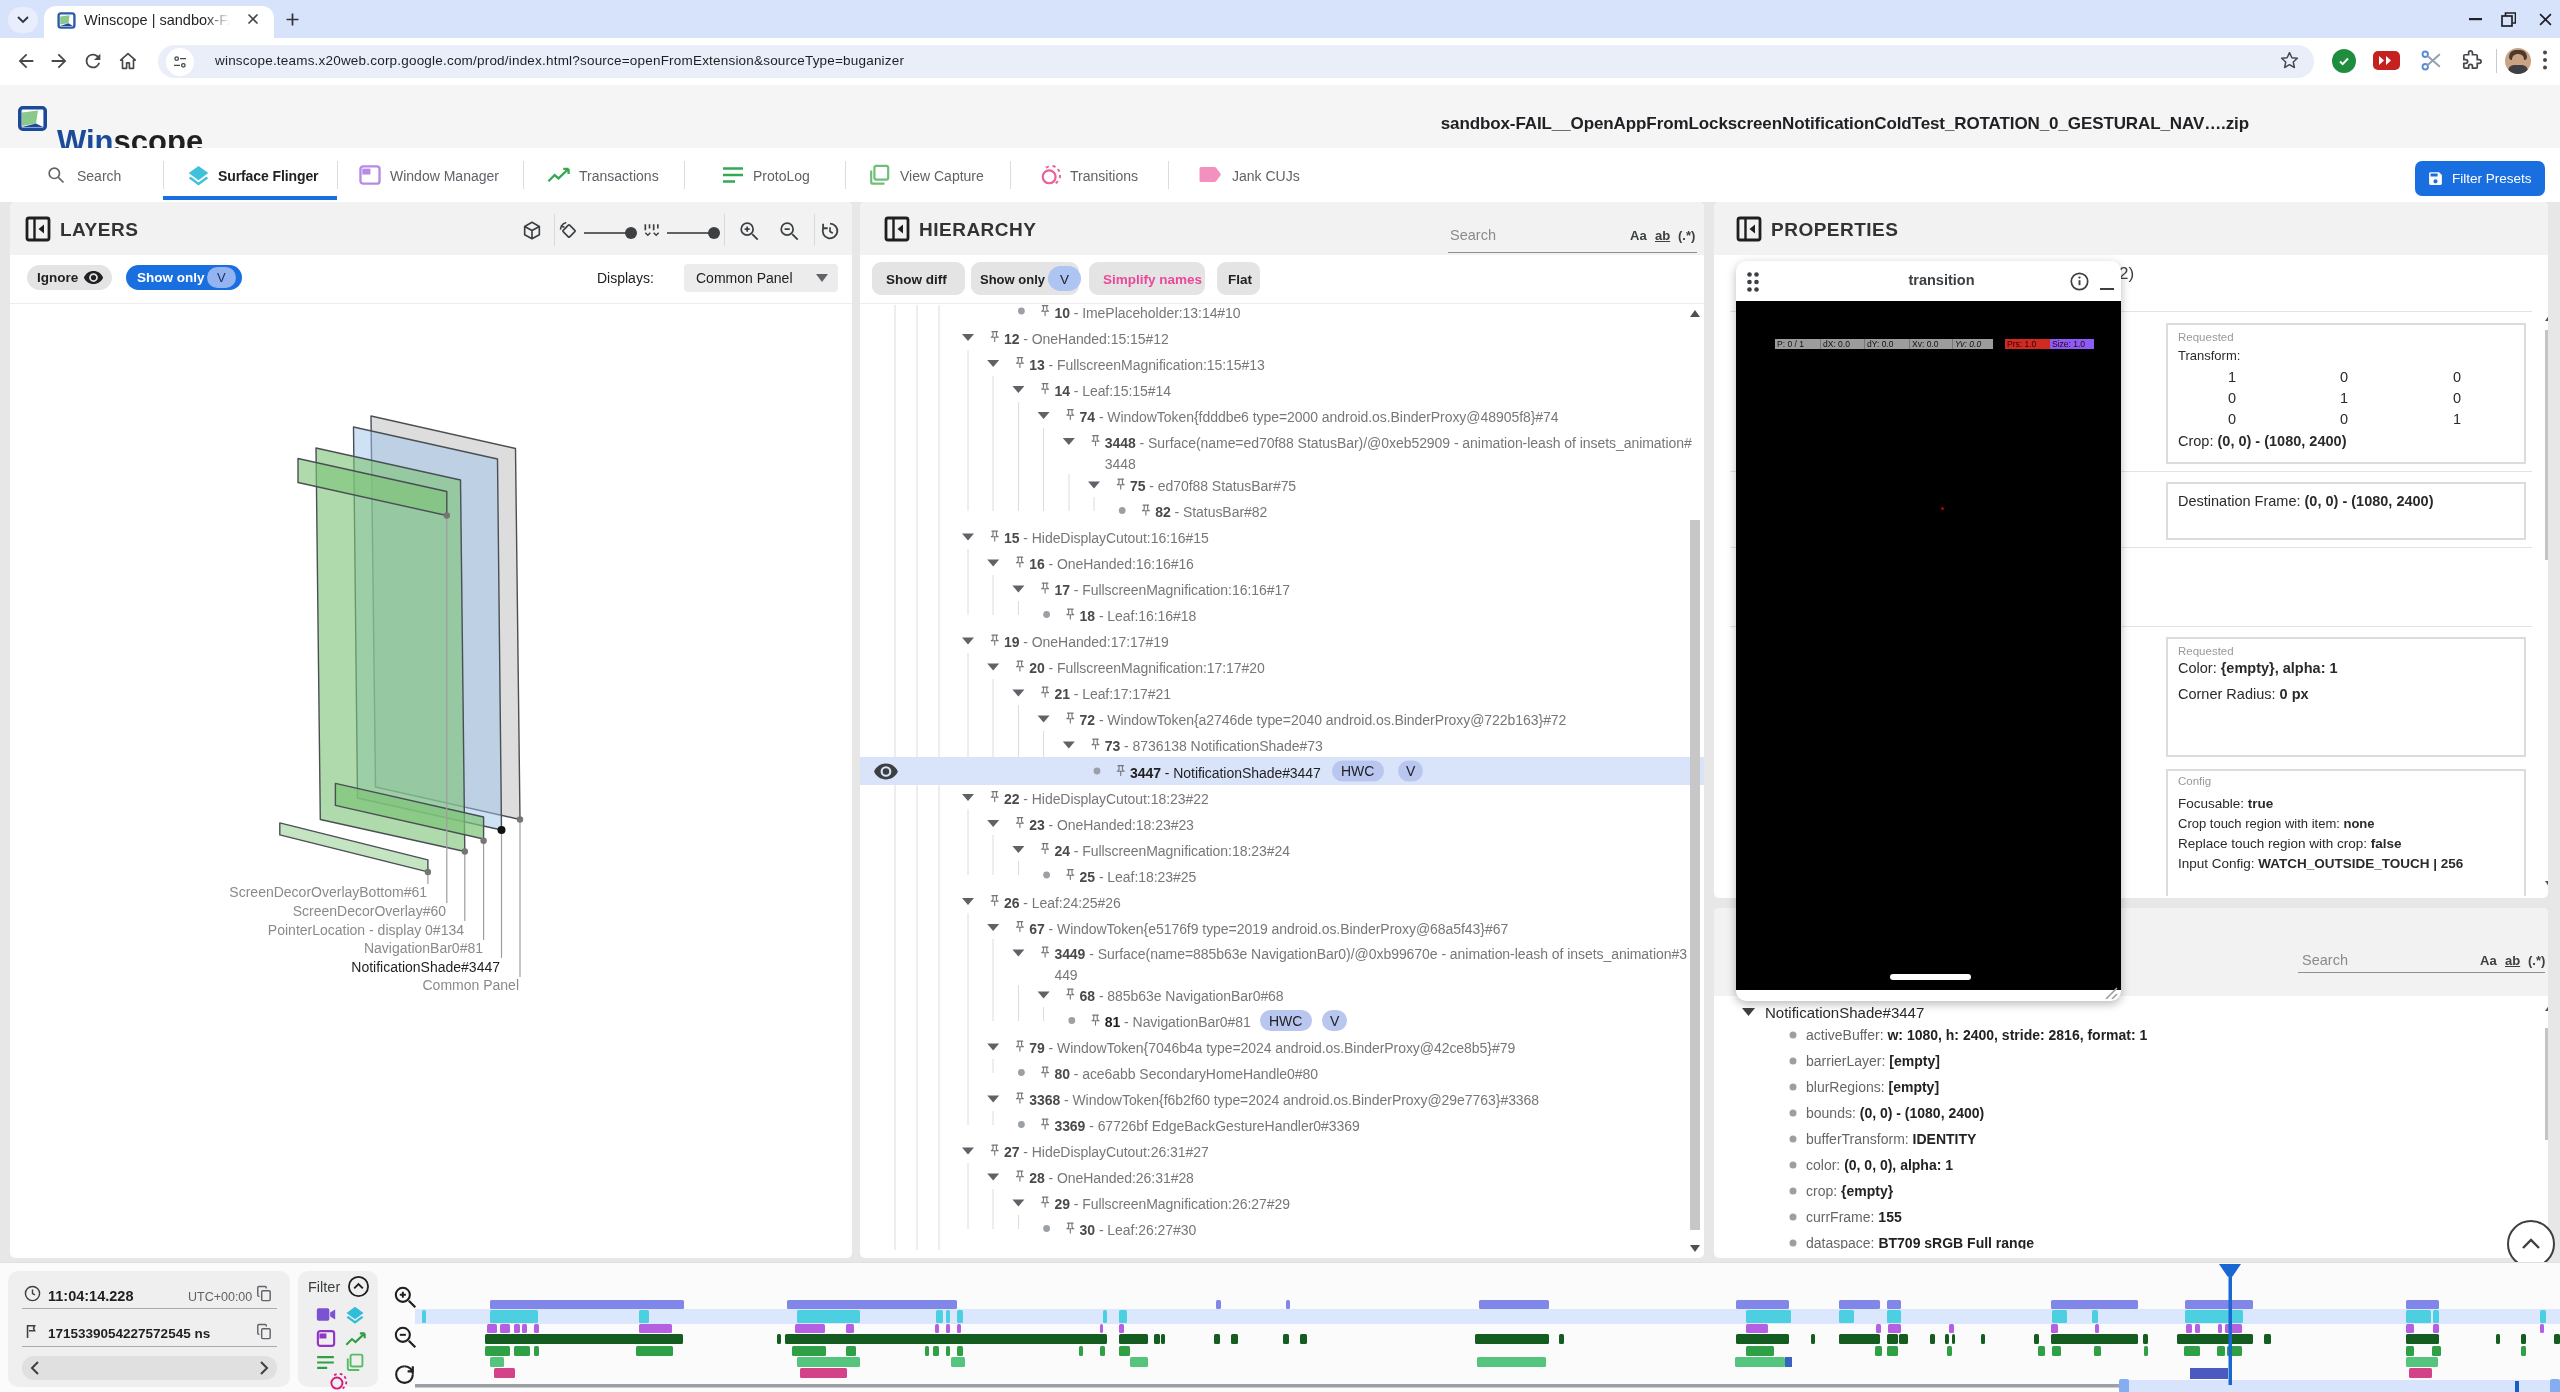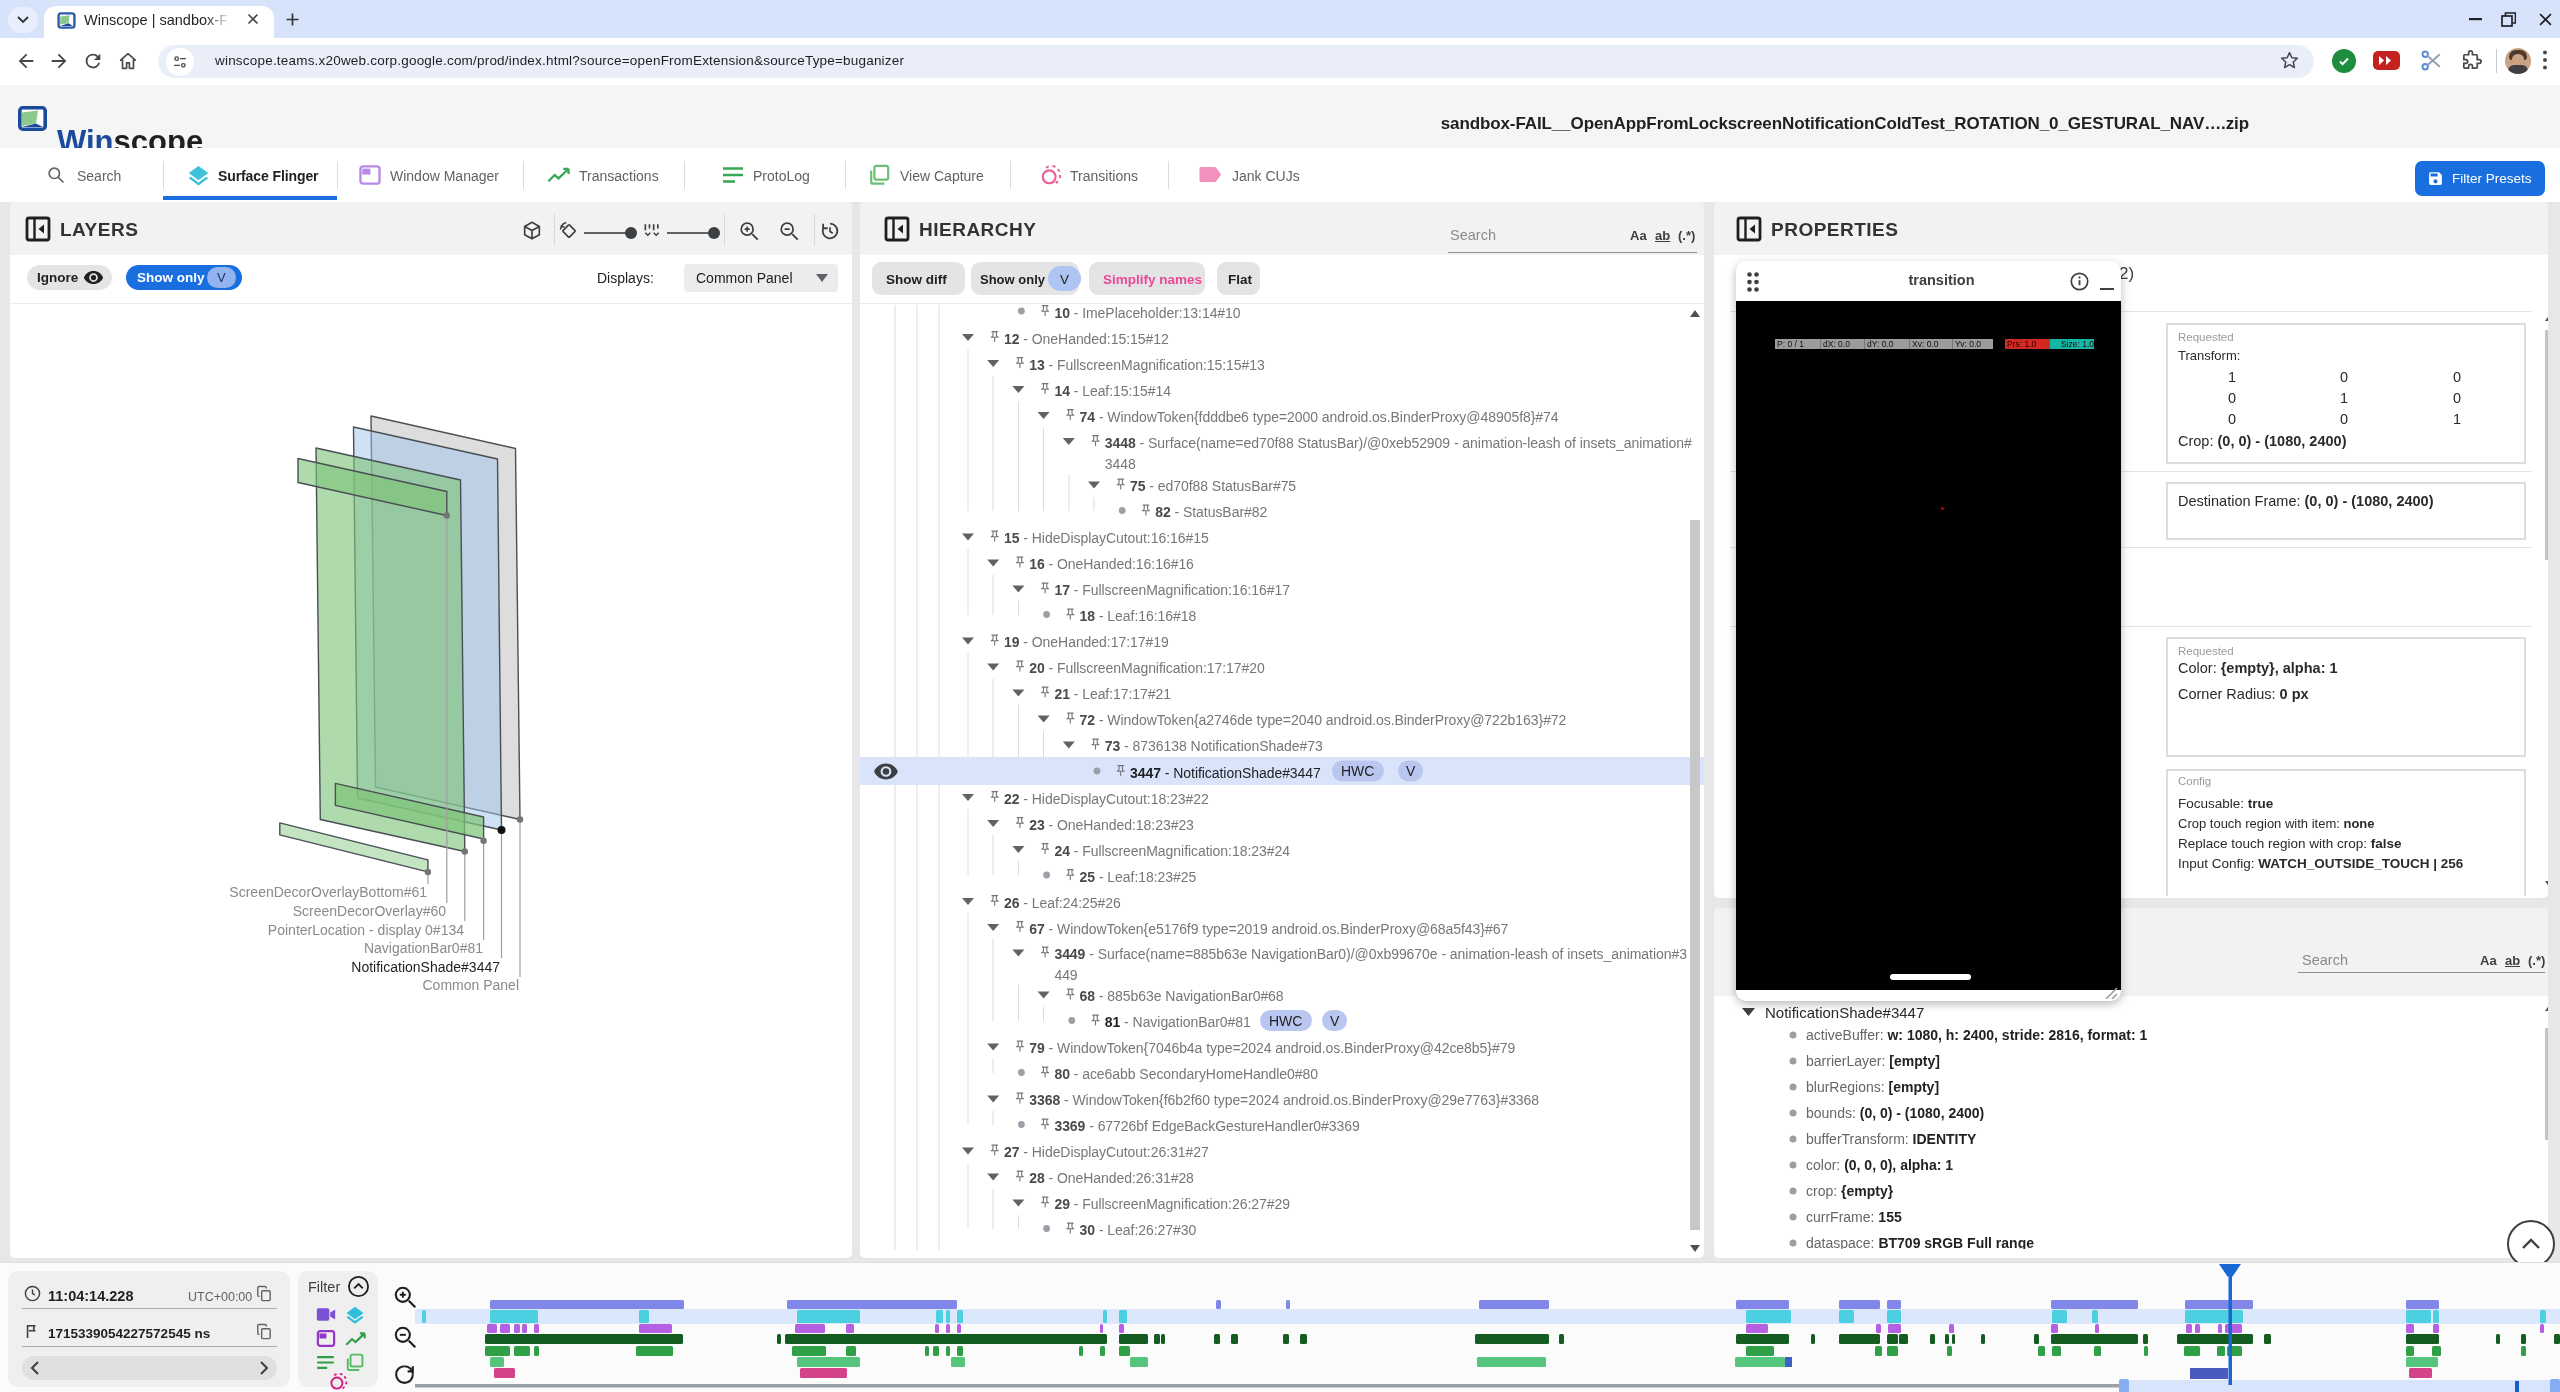--- a/index.html
+++ b/index.html
@@ -613,23 +613,23 @@
     </svg>
   <div class="abs" style="left:364px;top:27px;width:14px;height:2.4px;background:#3c4043;"></div>
 
   <div class="abs" style="left:0;top:40px;width:385px;height:689px;background:#000;"></div>
 
   <div class="abs" style="left:39px;top:78px;height:10px;display:flex;font-size:8.5px;color:#111;line-height:10px;">
     <div style="width:45px;background:#9c9c9c;padding-left:2px;">P: 0 / 1</div>
     <div style="width:44px;background:#9c9c9c;padding-left:2px;border-left:1px solid #777;">dX: 0.0</div>
     <div style="width:45px;background:#9c9c9c;padding-left:2px;border-left:1px solid #777;">dY: 0.0</div>
     <div style="width:43px;background:#9c9c9c;padding-left:2px;border-left:1px solid #777;">Xv: 0.0</div>
-    <div style="width:41px;background:#9c9c9c;padding-left:2px;border-left:1px solid #777;">Yv: 0.0</div>
+    <div style="width:41px;background:#9c9c9c;padding-left:2px;border-left:1px solid #777;font-style:italic;">Yv: 0.0</div>
     <div style="width:45px;background:#d02a22;padding-left:2px;color:#300;margin-left:12px;">Prs: 1.0</div>
-    <div style="width:44px;background:#14b8a6;padding-left:2px;color:#300;text-align:right;">Size: 1.0</div>
+    <div style="width:44px;background:#8b5cf6;padding-left:2px;color:#300;">Size: 1.0</div>
   </div>
   <div class="abs" style="left:205px;top:246px;width:3px;height:3px;border-radius:2px;background:#b00;"></div>
 
   <div class="abs" style="left:154px;top:713px;width:81px;height:6px;border-radius:3px;background:#fff;"></div>
 
   <svg class="abs" style="left:367px;top:725px" width="15" height="13" viewBox="0 0 15 13">
       <path d="M14 2L3 13M14 8l-5 5" stroke="#9e9e9e" stroke-width="1.6"></path>
     </svg>
 </div>
 

